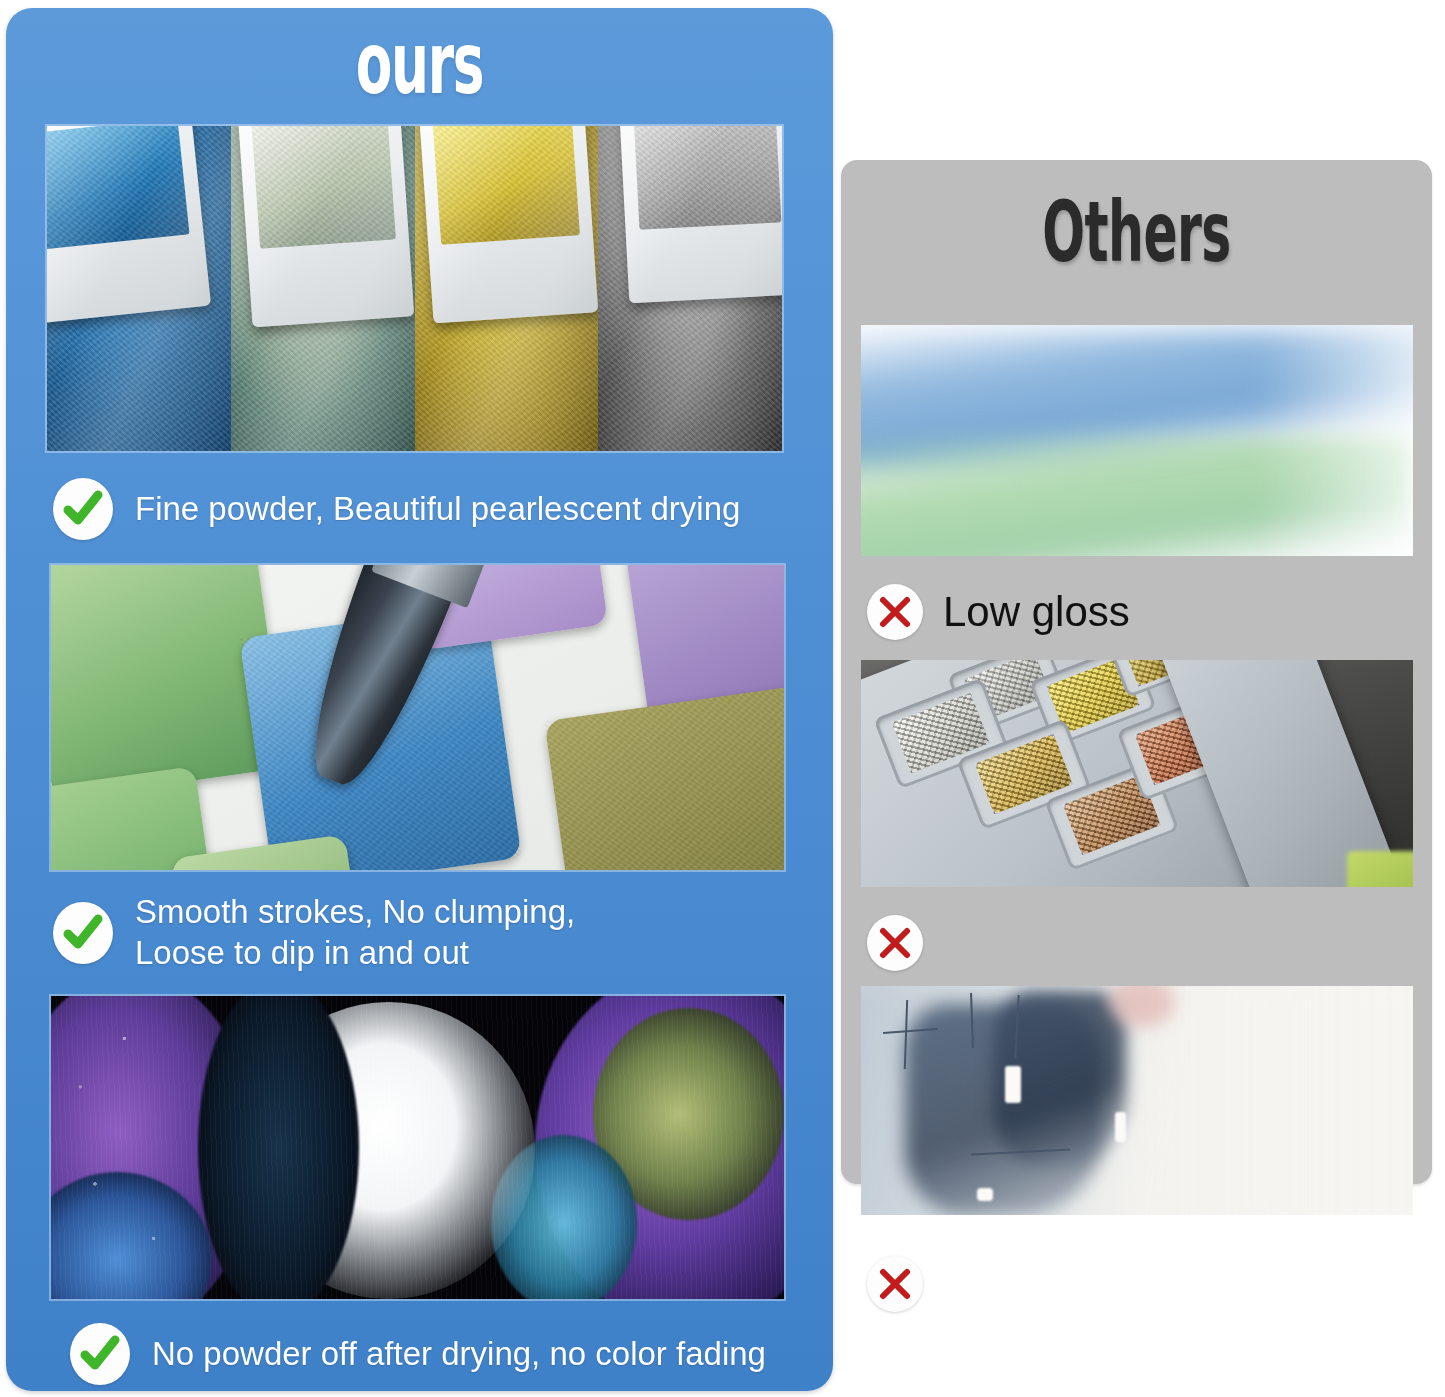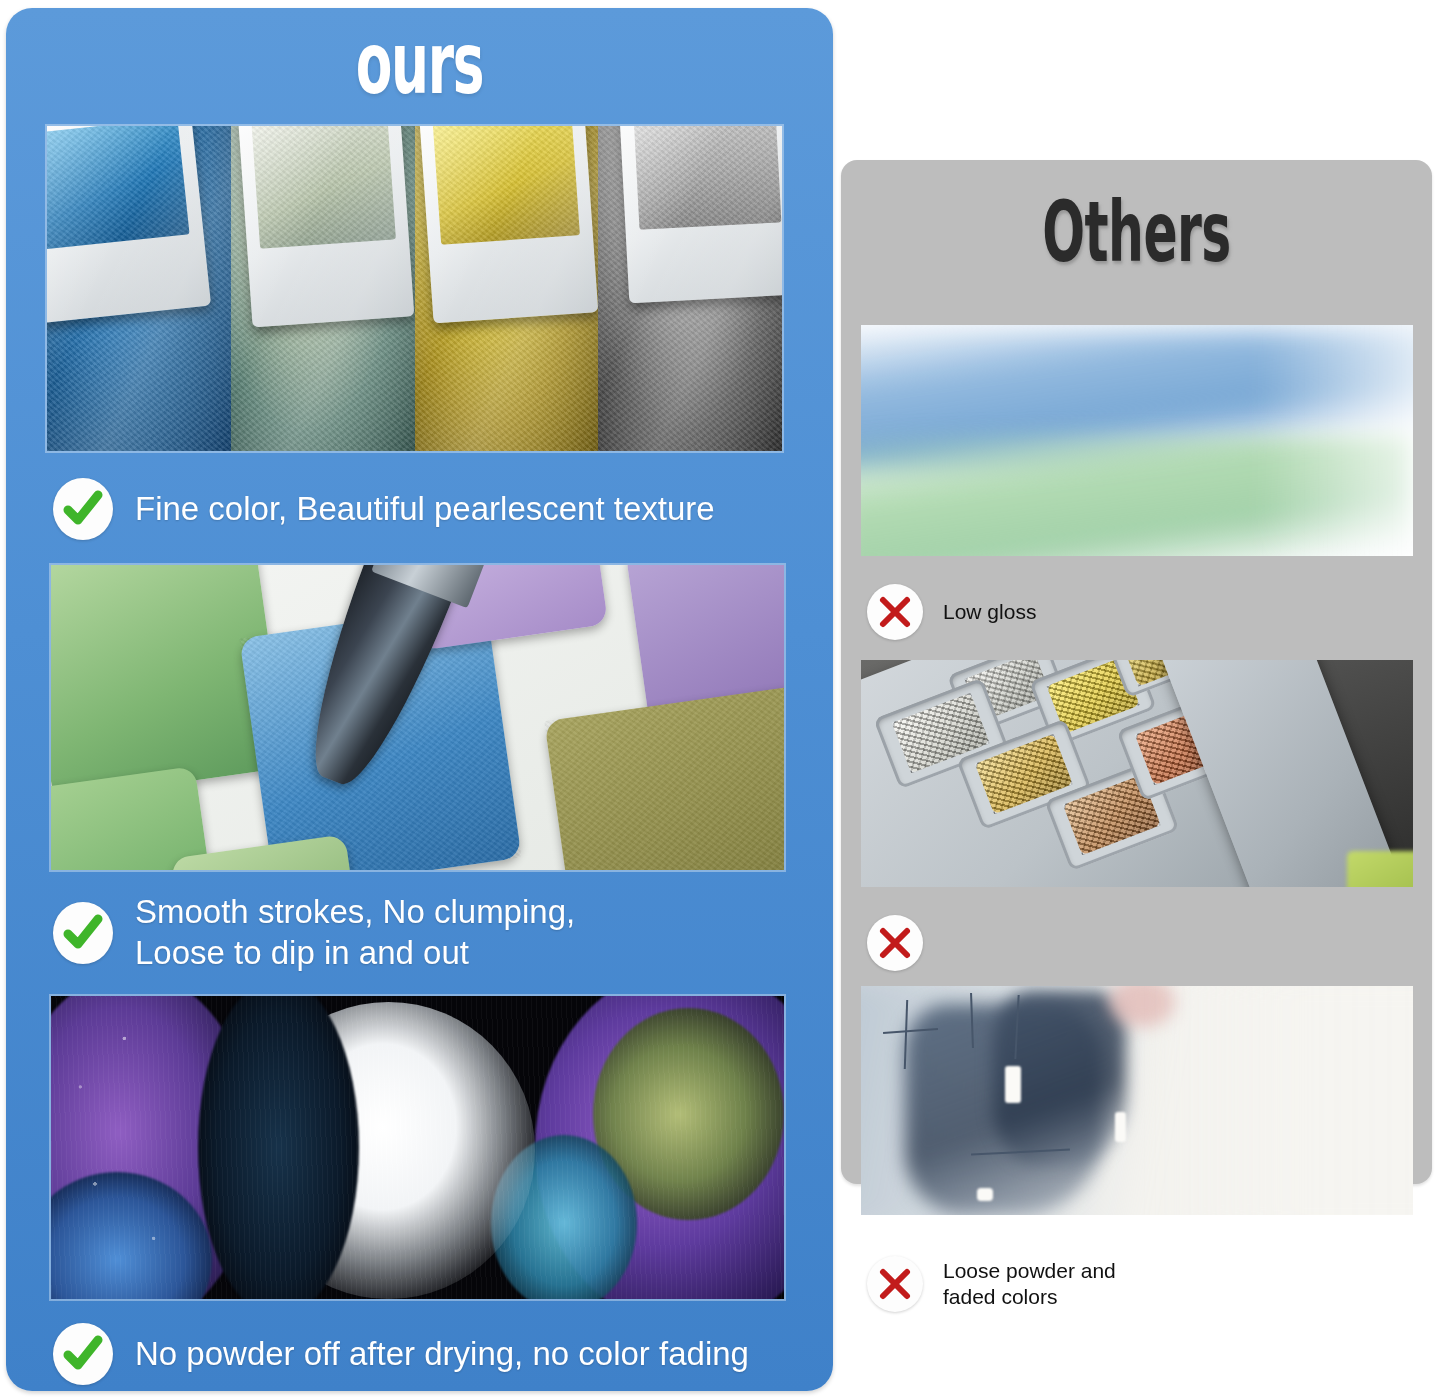--- a/index.html
+++ b/index.html
@@ -48,21 +48,21 @@
     flex:0 0 auto;width:60px;height:62px;border-radius:50%;
     background:#fdfdfd;display:flex;align-items:center;justify-content:center;
     box-shadow:0 1px 3px rgba(0,0,0,.18);
   }
   .badge.x{width:56px;height:56px;}
   .label-ours{
     margin-left:22px;color:#ffffff;font-size:33px;line-height:1.23;
     text-shadow:0 1px 2px rgba(0,0,0,.18);white-space:pre-line;
   }
   .label-others{
-    margin-left:20px;color:#111111;font-size:21px;line-height:1.25;
+    margin-left:20px;color:#111111;font-size:42px;line-height:1.25;
     white-space:pre-line;
   }
 
   
   .photo{position:absolute;overflow:hidden;background:#ddd;}
   .photo.bordered{box-shadow:0 0 0 2px rgba(255,255,255,.35);}
   .strip{position:absolute;top:0;bottom:0;}
 
   
   .p1a{left:0;width:25%;background:
@@ -171,21 +171,21 @@
         <div class="sheen"></div>
       </div>
     </div>
 
     <div class="row" style="left:47px;top:468px;width:760px;height:66px;">
       <div class="badge">
         <svg width="42" height="42" viewBox="0 0 42 42" aria-hidden="true">
           <path d="M6 22 L16 32 L36 7" fill="none" stroke="#3fb52a" stroke-width="9" stroke-linecap="round" stroke-linejoin="round"></path>
         </svg>
       </div>
-      <div class="label-ours">Fine color, Beautiful pearlescent texture</div>
+      <div class="label-ours">Fine powder, Beautiful pearlescent drying</div>
     </div>
 
     <div class="photo bordered" style="left:45px;top:557px;width:733px;height:305px;background:#cfd6cd;">
       <div class="pal" style="left:-6%;top:-8%;width:112%;height:118%;background:linear-gradient(150deg,#f6f7f5 0%,#e3e7e2 100%);"></div>
 
       <div class="pal" style="left:-2%;top:-6%;width:32%;height:78%;transform:rotate(-8deg);background:linear-gradient(160deg,#b7d9a2,#7fb673 60%,#5d9a5c);"></div>
       <div class="pal" style="left:-6%;top:70%;width:27%;height:45%;transform:rotate(-8deg);background:linear-gradient(160deg,#a9d294,#6fae68);"></div>
       <div class="pal" style="left:28%;top:18%;width:34%;height:84%;transform:rotate(-8deg);background:linear-gradient(165deg,#8cc3e8,#3d87c4 55%,#2a6ca6);">
         <div class="grain" style="opacity:.35;"></div>
       </div>
@@ -227,21 +227,21 @@
         <div class="petal" style="left:60%;top:46%;width:20%;height:58%;
                     background:radial-gradient(ellipse at 50% 50%, #66c6e0 0%, #2b7fa2 50%, #0a2433 85%, transparent 96%);opacity:.9;"></div>
         <div class="petal" style="left:26%;top:2%;width:40%;height:98%;filter:blur(0.5px);
                     background:radial-gradient(ellipse at 48% 42%, #ffffff 0%, #f2f4f6 34%, rgba(220,228,234,.55) 56%, rgba(20,22,34,0) 78%);"></div>
         <div class="petal" style="left:20%;top:-6%;width:22%;height:112%;
                     background:radial-gradient(ellipse at 50% 50%, #17324a 0%, #0b1a2a 55%, #04060c 85%);"></div>
         <div class="speckle"></div>
       </div>
     </div>
 
-    <div class="row" style="left:47px;top:1313px;width:760px;height:66px;">
+    <div class="row" style="left:64px;top:1313px;width:760px;height:66px;">
       <div class="badge">
         <svg width="42" height="42" viewBox="0 0 42 42" aria-hidden="true">
           <path d="M6 22 L16 32 L36 7" fill="none" stroke="#3fb52a" stroke-width="9" stroke-linecap="round" stroke-linejoin="round"></path>
         </svg>
       </div>
       <div class="label-ours">No powder off after drying, no color fading</div>
     </div>
   </div>
 
   <div class="panel-others">
@@ -349,18 +349,16 @@
                     background:linear-gradient(90deg, rgba(244,243,239,0) 0%, rgba(245,244,240,.96) 42%, #f6f5f1 100%);"></div>
       </div>
     </div>
 
     <div class="row" style="left:26px;top:1078px;width:520px;height:92px;">
       <div class="badge x">
         <svg width="36" height="36" viewBox="0 0 36 36" aria-hidden="true">
           <path d="M6 6 L30 30 M30 6 L6 30" fill="none" stroke="#c21b1b" stroke-width="6" stroke-linecap="round"></path>
         </svg>
       </div>
-      <div class="label-others">Loose powder and
-faded colors</div>
     </div>
   </div>
 
 </div>
 
 </body></html>

